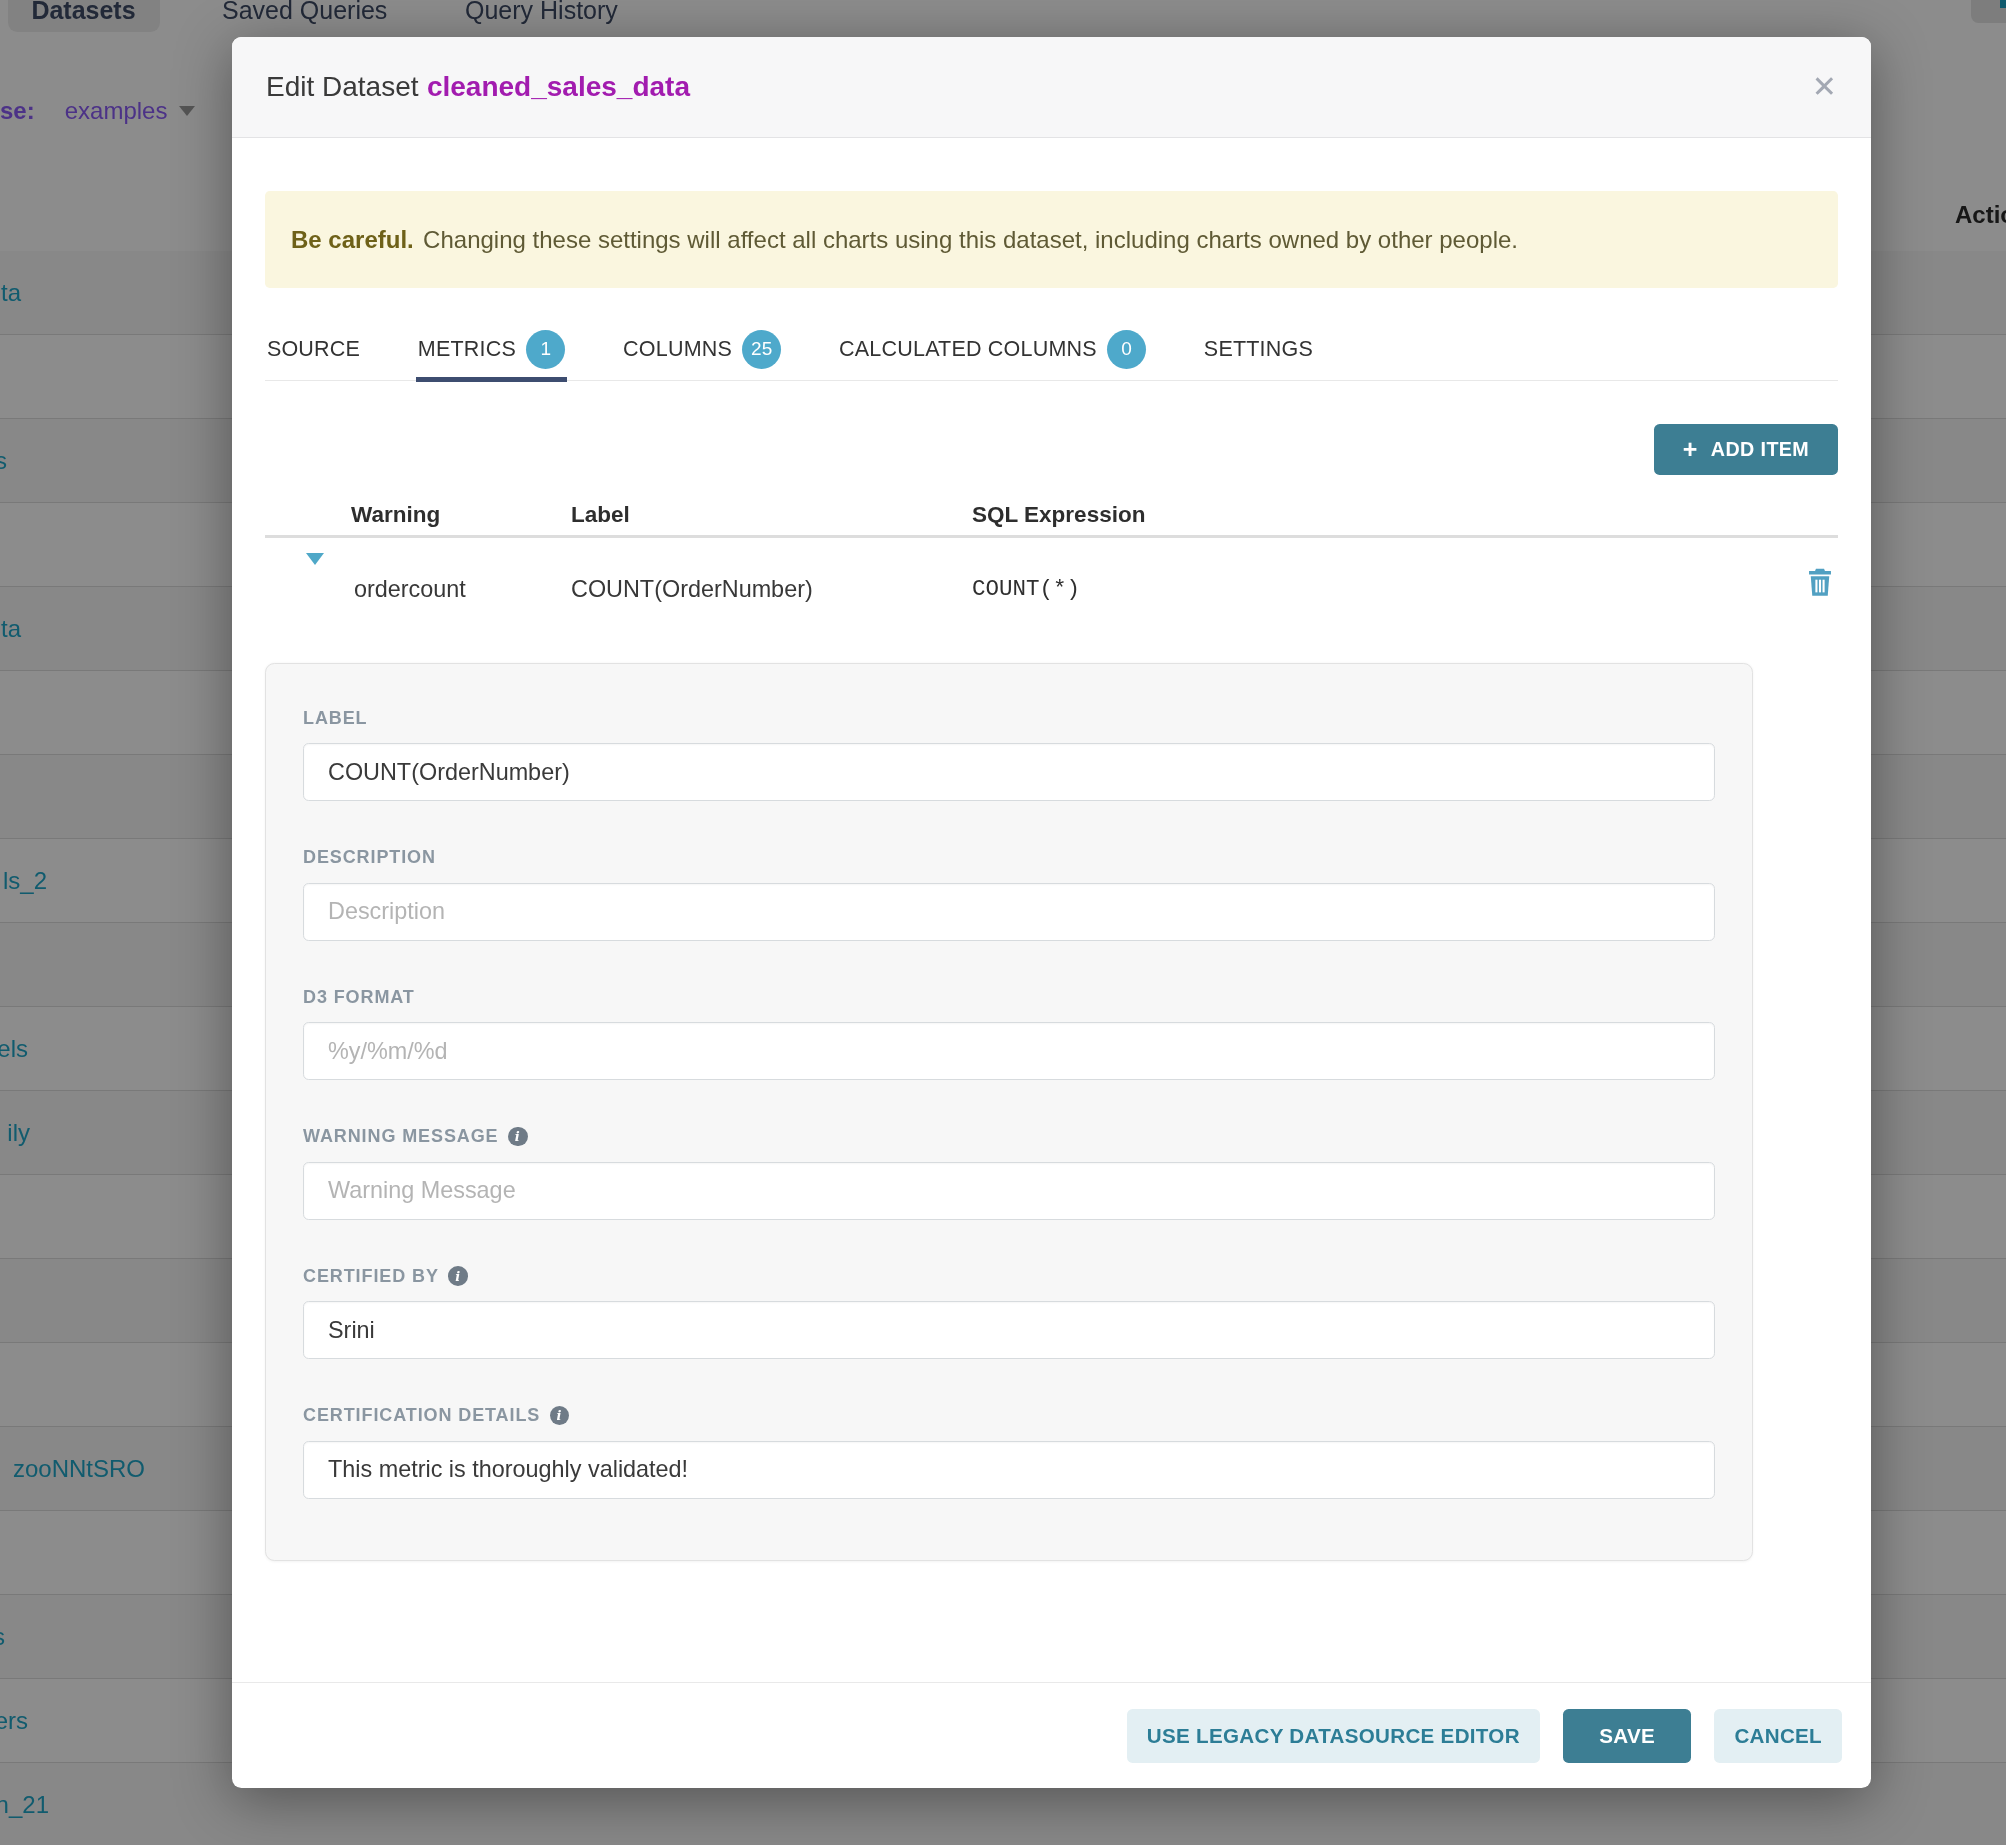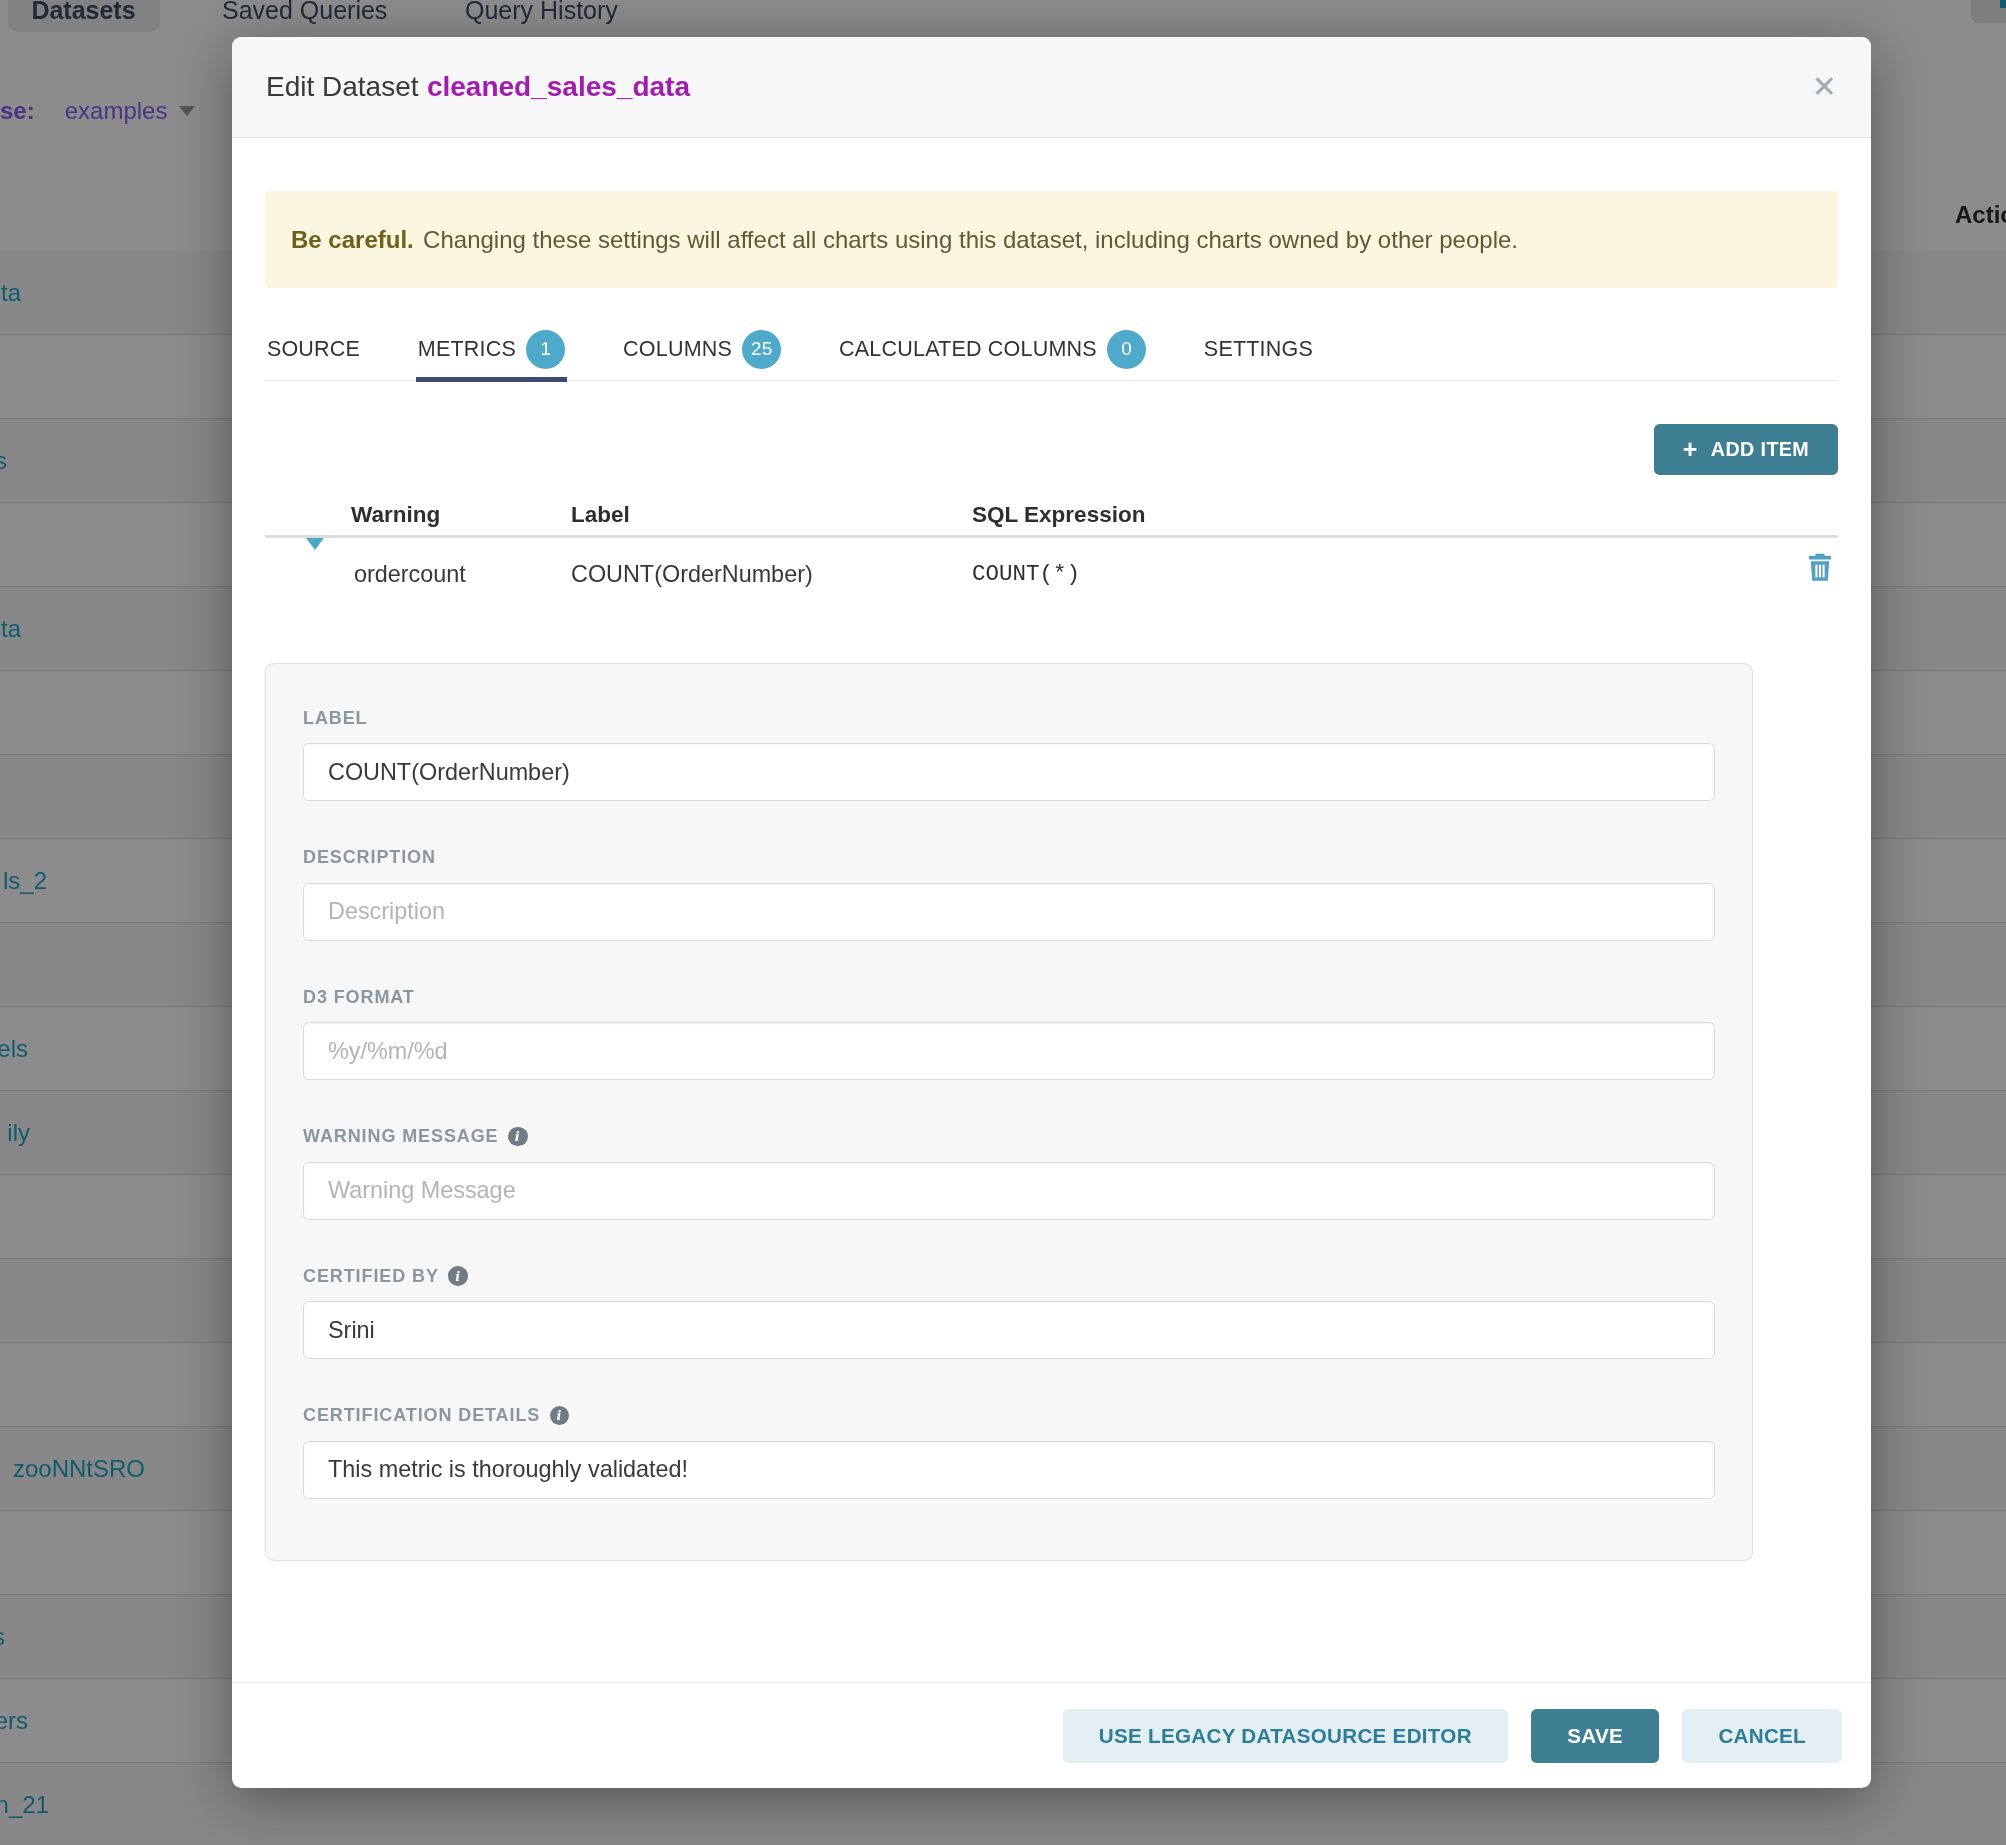--- a/index.html
+++ b/index.html
@@ -47,42 +47,42 @@
   .add-row{margin-top:43px;display:flex;justify-content:flex-end;}
   .btn-add{height:51px;min-width:184px;background:#3d7e93;border:none;border-radius:5.6px;color:#fff;
     font-family:inherit;font-size:19.7px;font-weight:700;letter-spacing:0.4px;cursor:pointer;
     display:flex;align-items:center;justify-content:center;padding:0 22.5px;}
   .btn-add .plus{font-size:25px;font-weight:700;margin-right:13px;line-height:1;}
   .mtable-head{margin-top:19px;height:41px;position:relative;font-size:22.5px;font-weight:700;color:#2e2e2e;}
   .mtable-head span{position:absolute;top:0;line-height:41px;}
   .col-metric{left:86px;} .col-label{left:306px;} .col-sql{left:707px;text-align:center;}
   .mtable-sep{height:2.8px;background:#ddd;}
   .mrow{position:relative;height:73px;font-size:23.4px;color:#383838;}
-  .mrow span{position:absolute;top:0;line-height:73px;}
+  .mrow span{position:absolute;top:15px;line-height:73px;}
   .expand-caret{position:absolute;left:41px;top:31px;width:0;height:0;cursor:pointer;
     border-left:9.4px solid transparent;border-right:9.4px solid transparent;border-top:12px solid #4fa8c8;}
   .cell-metric{left:89px;} .cell-label{left:306px;}
   .cell-sql{left:707px;font-family:"Liberation Mono",monospace;font-size:22.5px;color:#2f2f2f;}
   .trash{position:absolute;left:1541px;top:22.5px;cursor:pointer;}
   .detail-panel{margin-top:52px;width:1488px;height:898px;box-sizing:border-box;background:#f7f7f7;
     border:1.4px solid #e2e2e2;border-radius:9.4px;padding:43px 37px 0 37px;box-shadow:0 0.9px 2.8px rgba(0,0,0,.05);}
   .field{margin-bottom:45px;}
   .field-label{height:22.5px;display:flex;align-items:center;gap:9.4px;font-size:18px;font-weight:600;
     color:#8a96a1;letter-spacing:0.9px;margin-bottom:14px;}
   .info-icon{width:19.7px;height:19.7px;border-radius:50%;background:#6f7b87;color:#fff;
     font-family:"DejaVu Serif",serif;font-size:13px;font-weight:700;font-style:italic;
     display:flex;align-items:center;justify-content:center;}
   .field input{width:100%;height:58px;box-sizing:border-box;border:1.4px solid #d7dbde;border-radius:5.6px;
     background:#fff;padding:0 24px;font-family:inherit;font-size:23.4px;color:#3a3a3a;
     box-shadow:inset 0 0.9px 1.9px rgba(0,0,0,.04);outline:none;}
   .field input::placeholder{color:#b4b4b4;}
   .modal-footer{position:absolute;left:0;bottom:0;width:100%;height:106px;border-top:0.9px solid #e9e9e9;
     display:flex;align-items:center;justify-content:flex-end;gap:23.4px;padding-right:29px;box-sizing:border-box;}
   .btn-light{height:54px;border:none;border-radius:5.6px;background:#e3eff3;color:#2c7d96;
-    font-family:inherit;font-size:20.6px;font-weight:700;letter-spacing:0.3px;padding:0 36px;cursor:pointer;}
+    font-family:inherit;font-size:20.6px;font-weight:700;letter-spacing:0.3px;padding:0 20px;cursor:pointer;}
   .btn-primary{height:54px;border:none;border-radius:5.6px;background:#3d7e93;color:#fff;
     font-family:inherit;font-size:20.6px;font-weight:700;letter-spacing:0.3px;padding:0 36px;cursor:pointer;}
 </style>
 </head>
 <body>
 
 <div class="bg-page">
   <div class="nav-pill">
     <span>Datasets</span>
   </div>

